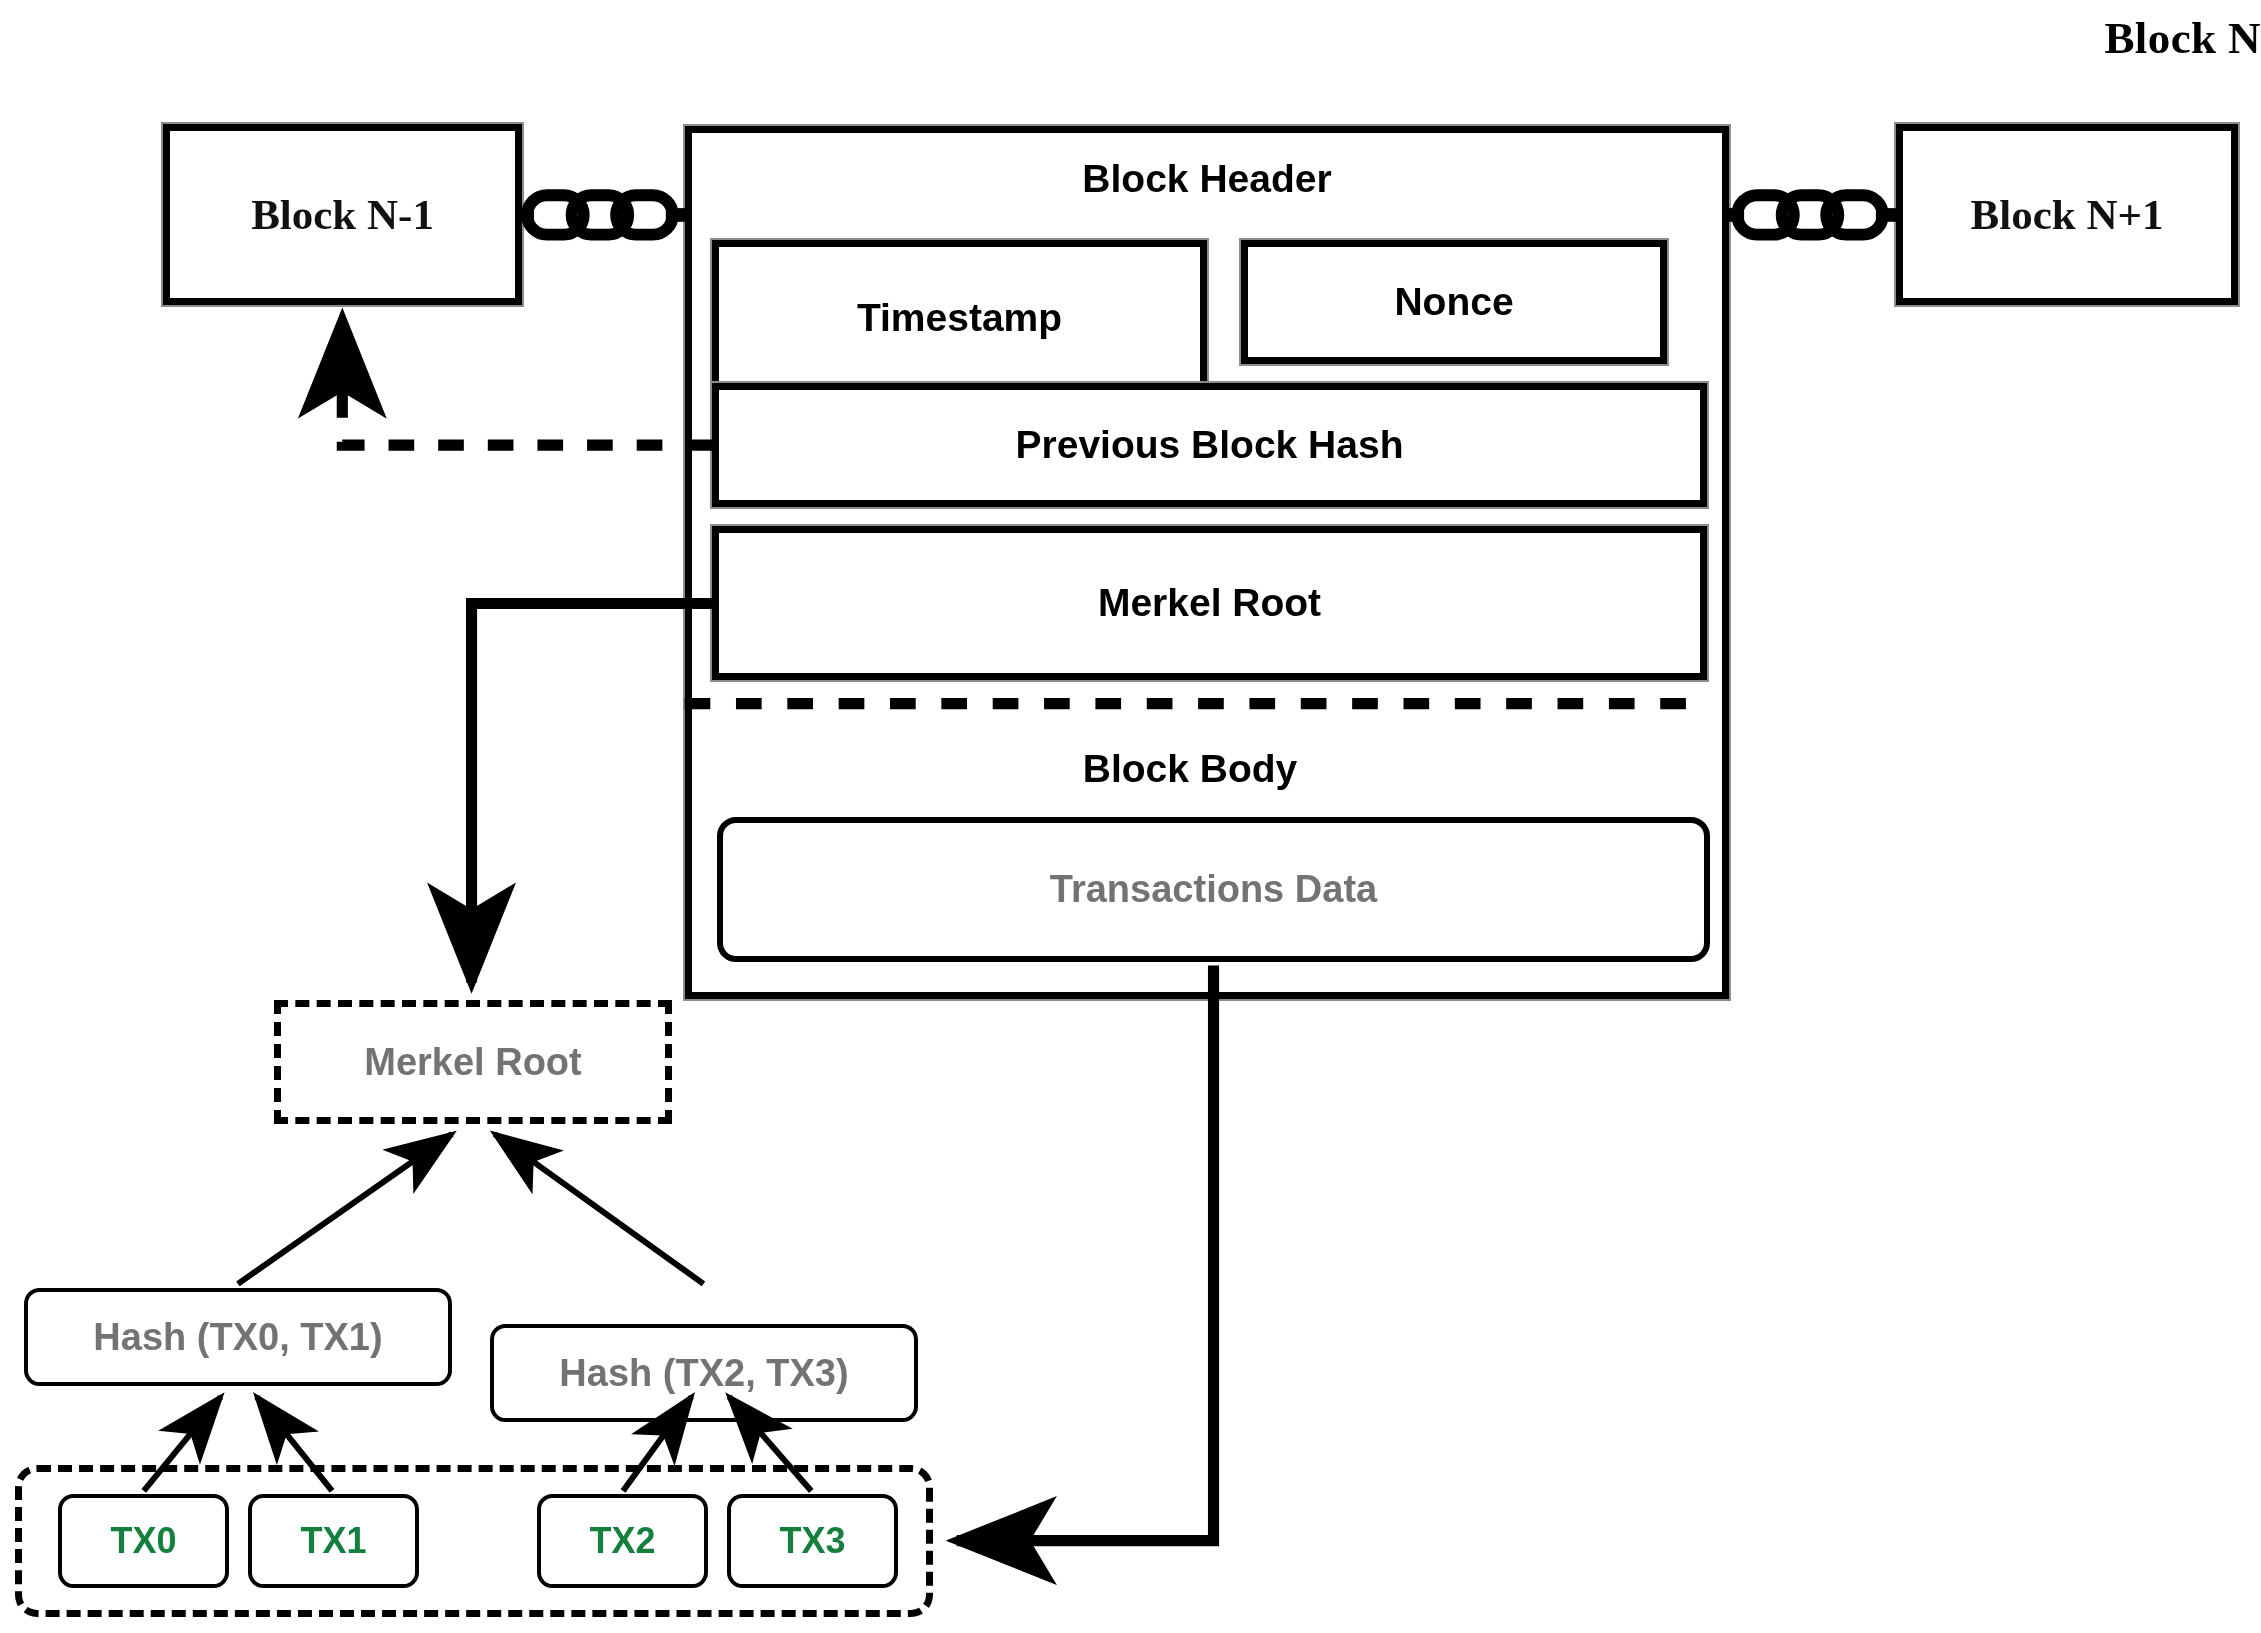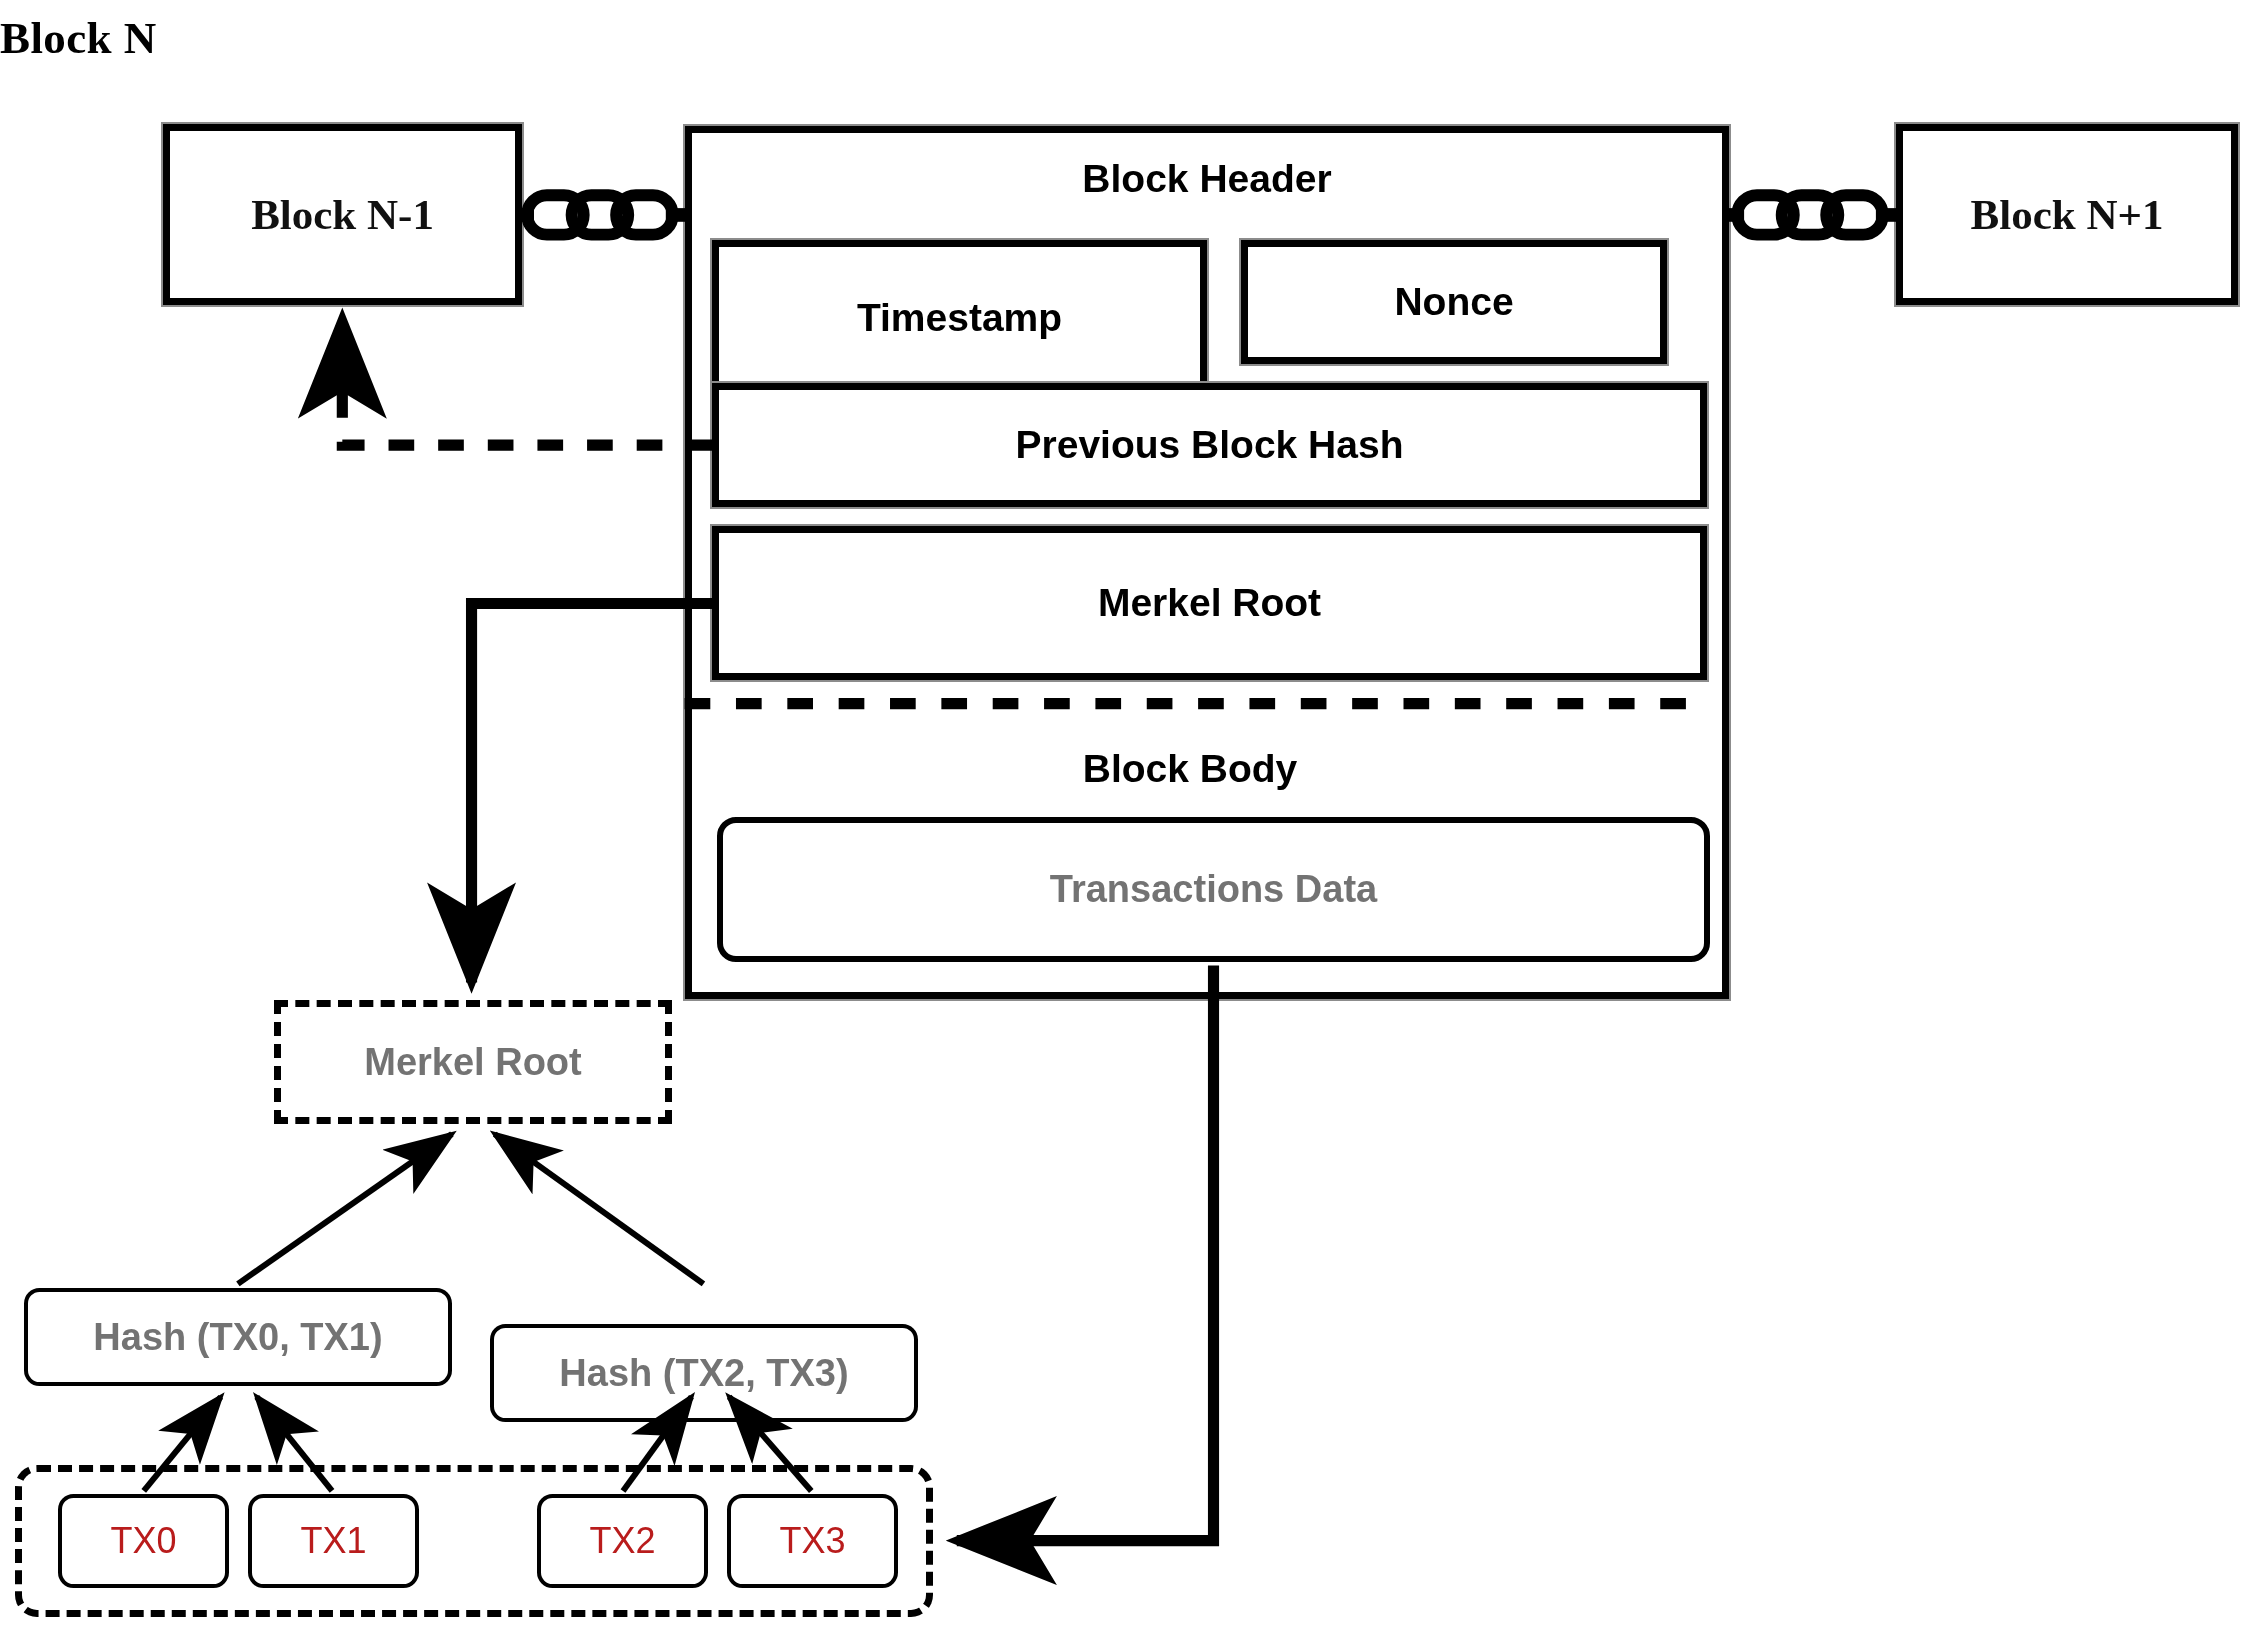--- a/index.html
+++ b/index.html
@@ -13,21 +13,21 @@
     height: 1634px;
     background: #ffffff;
     overflow: hidden;
     font-family: "Liberation Sans", sans-serif;
   }
   .abs { position: absolute; box-sizing: border-box; }
 
   
   #diagram-title {
     left: 0; top: 12px; width: 2261px;
-    text-align: left;
+    text-align: right;
     font-family: "Liberation Serif", serif;
     font-weight: bold;
     font-size: 45px;
     color: #000;
     letter-spacing: 0.4px;
   }
 
   
   .neighbor-block {
     border: 7.7px solid #000;
@@ -96,23 +96,23 @@
   }
   .round-label {
     font-family: "Liberation Sans", sans-serif;
     font-weight: bold;
     font-size: 38px;
     color: #737373;
     white-space: nowrap;
   }
   .tx-label {
     font-family: "Liberation Sans", sans-serif;
-    font-weight: normal;
+    font-weight: bold;
     font-size: 36px;
-    color: #b91c1c;
+    color: #15803d;
     white-space: nowrap;
   }
 
   
   .dashed-box {
     border: 7.7px dashed #000;
     background: transparent;
     display: flex;
     align-items: center;
     justify-content: center;

